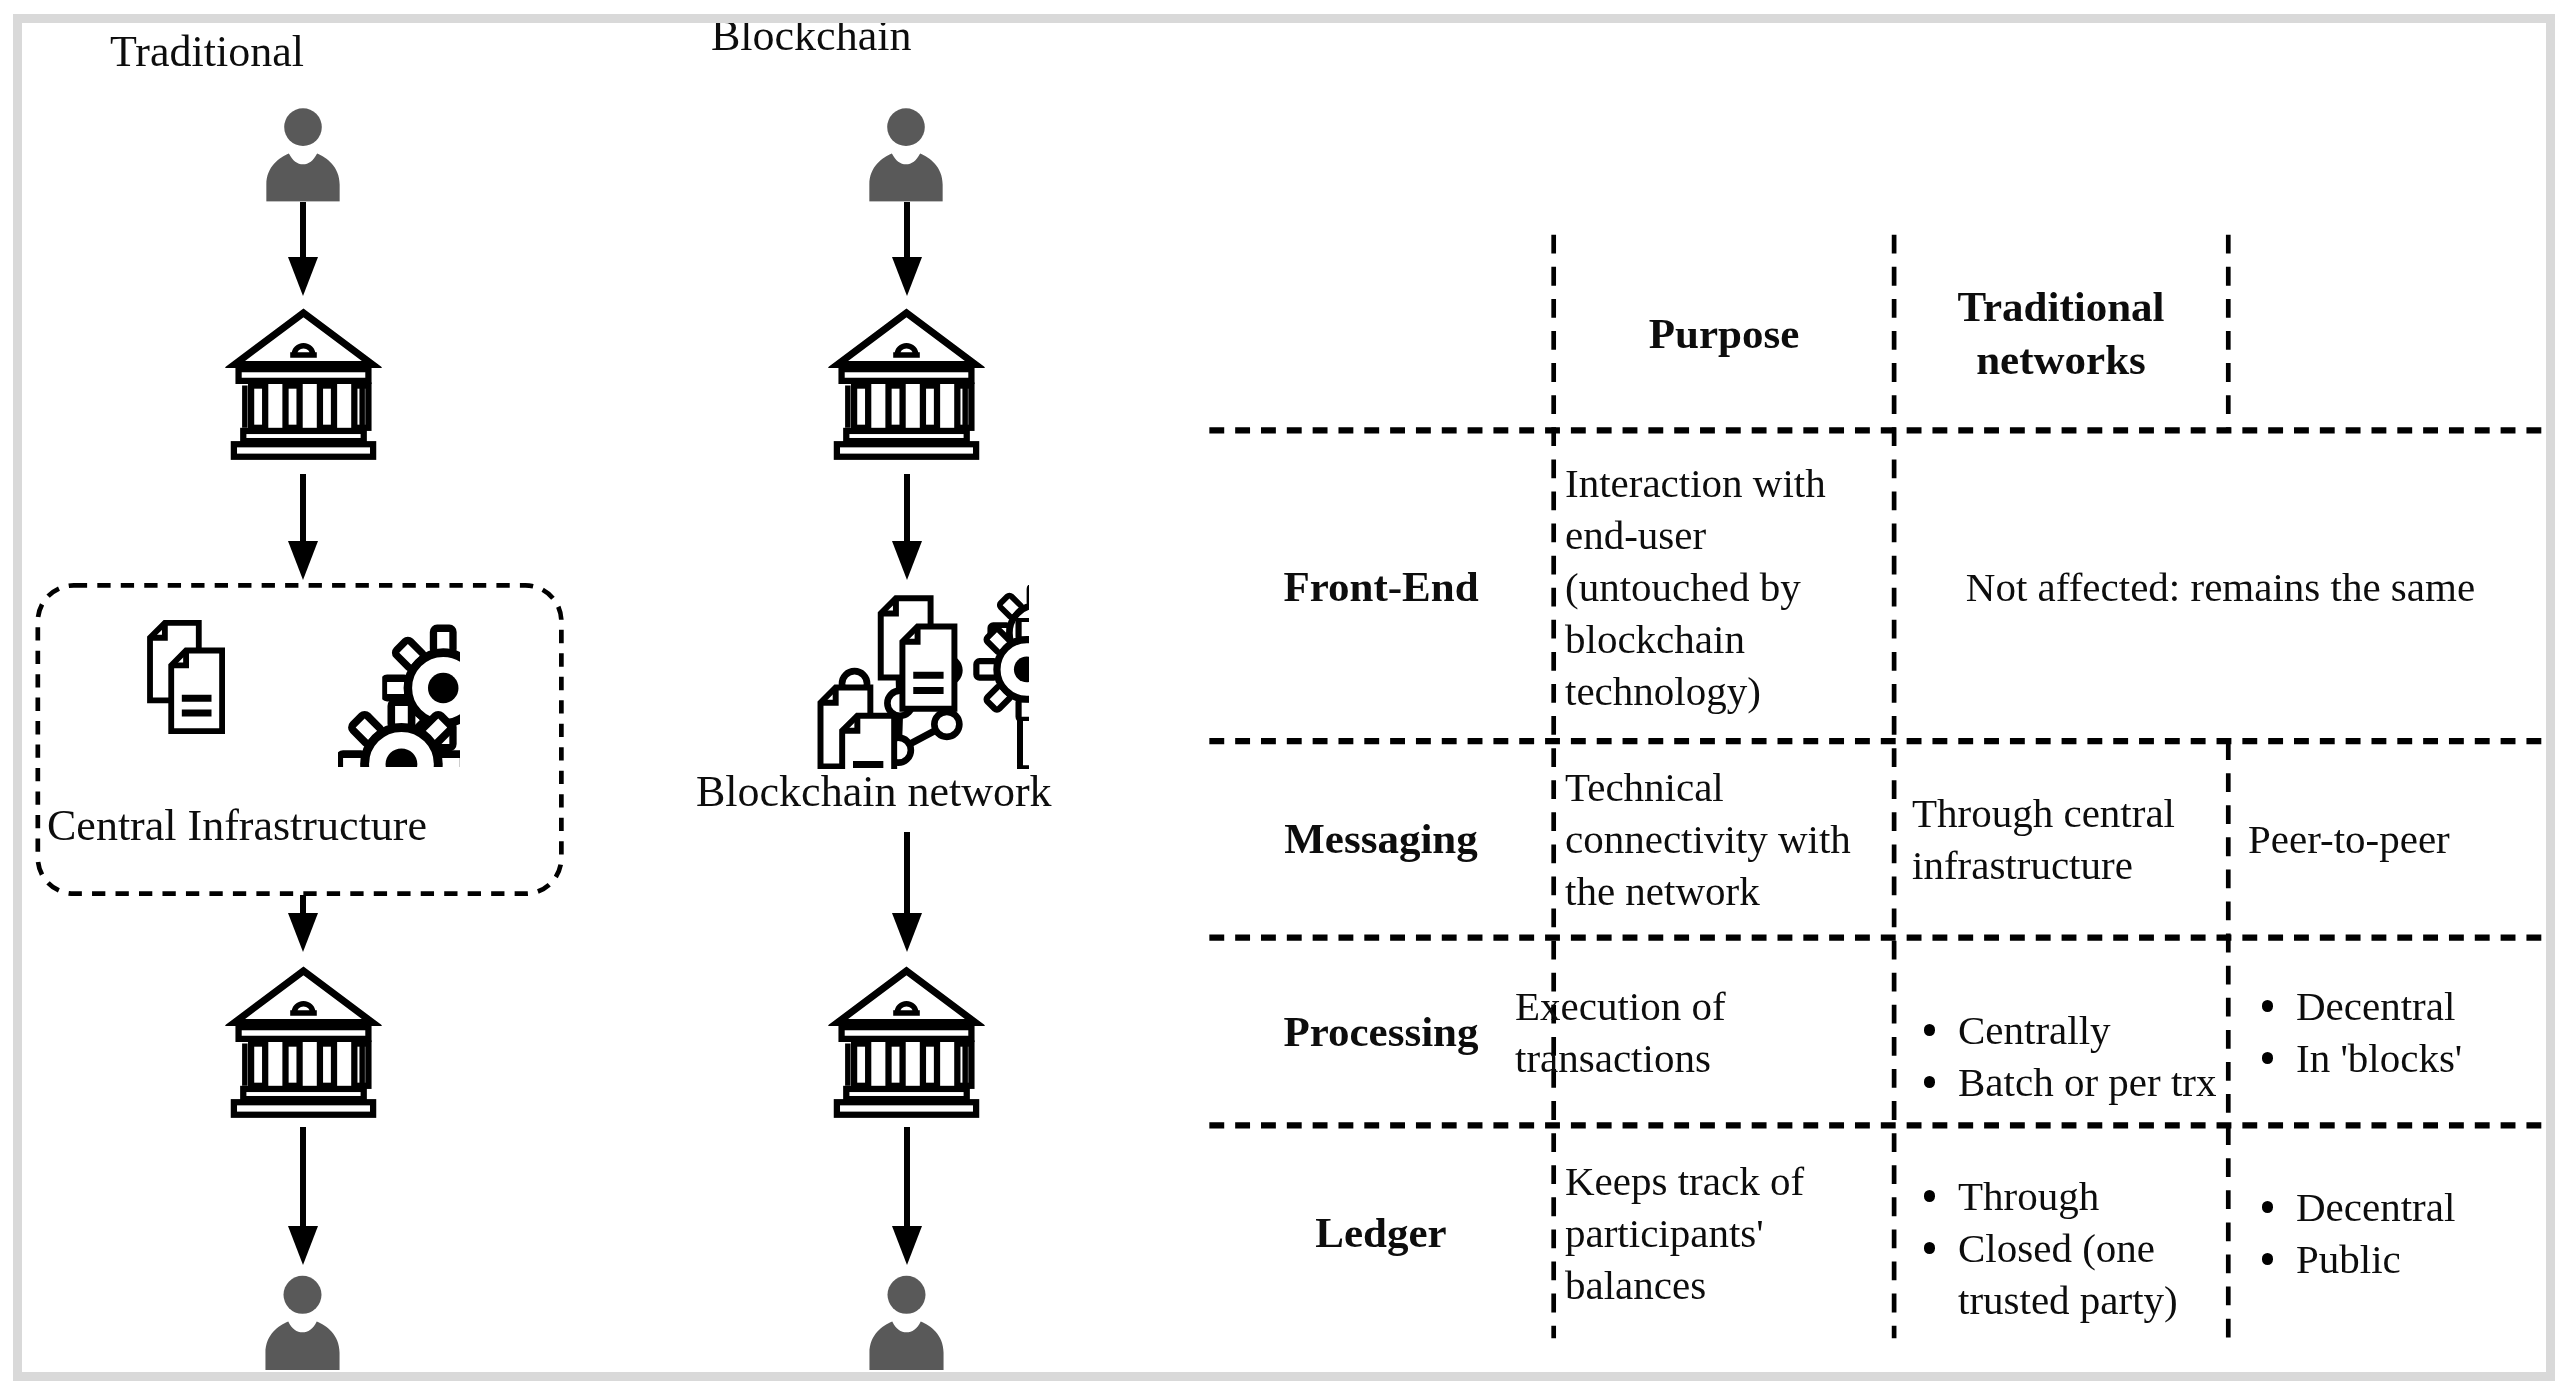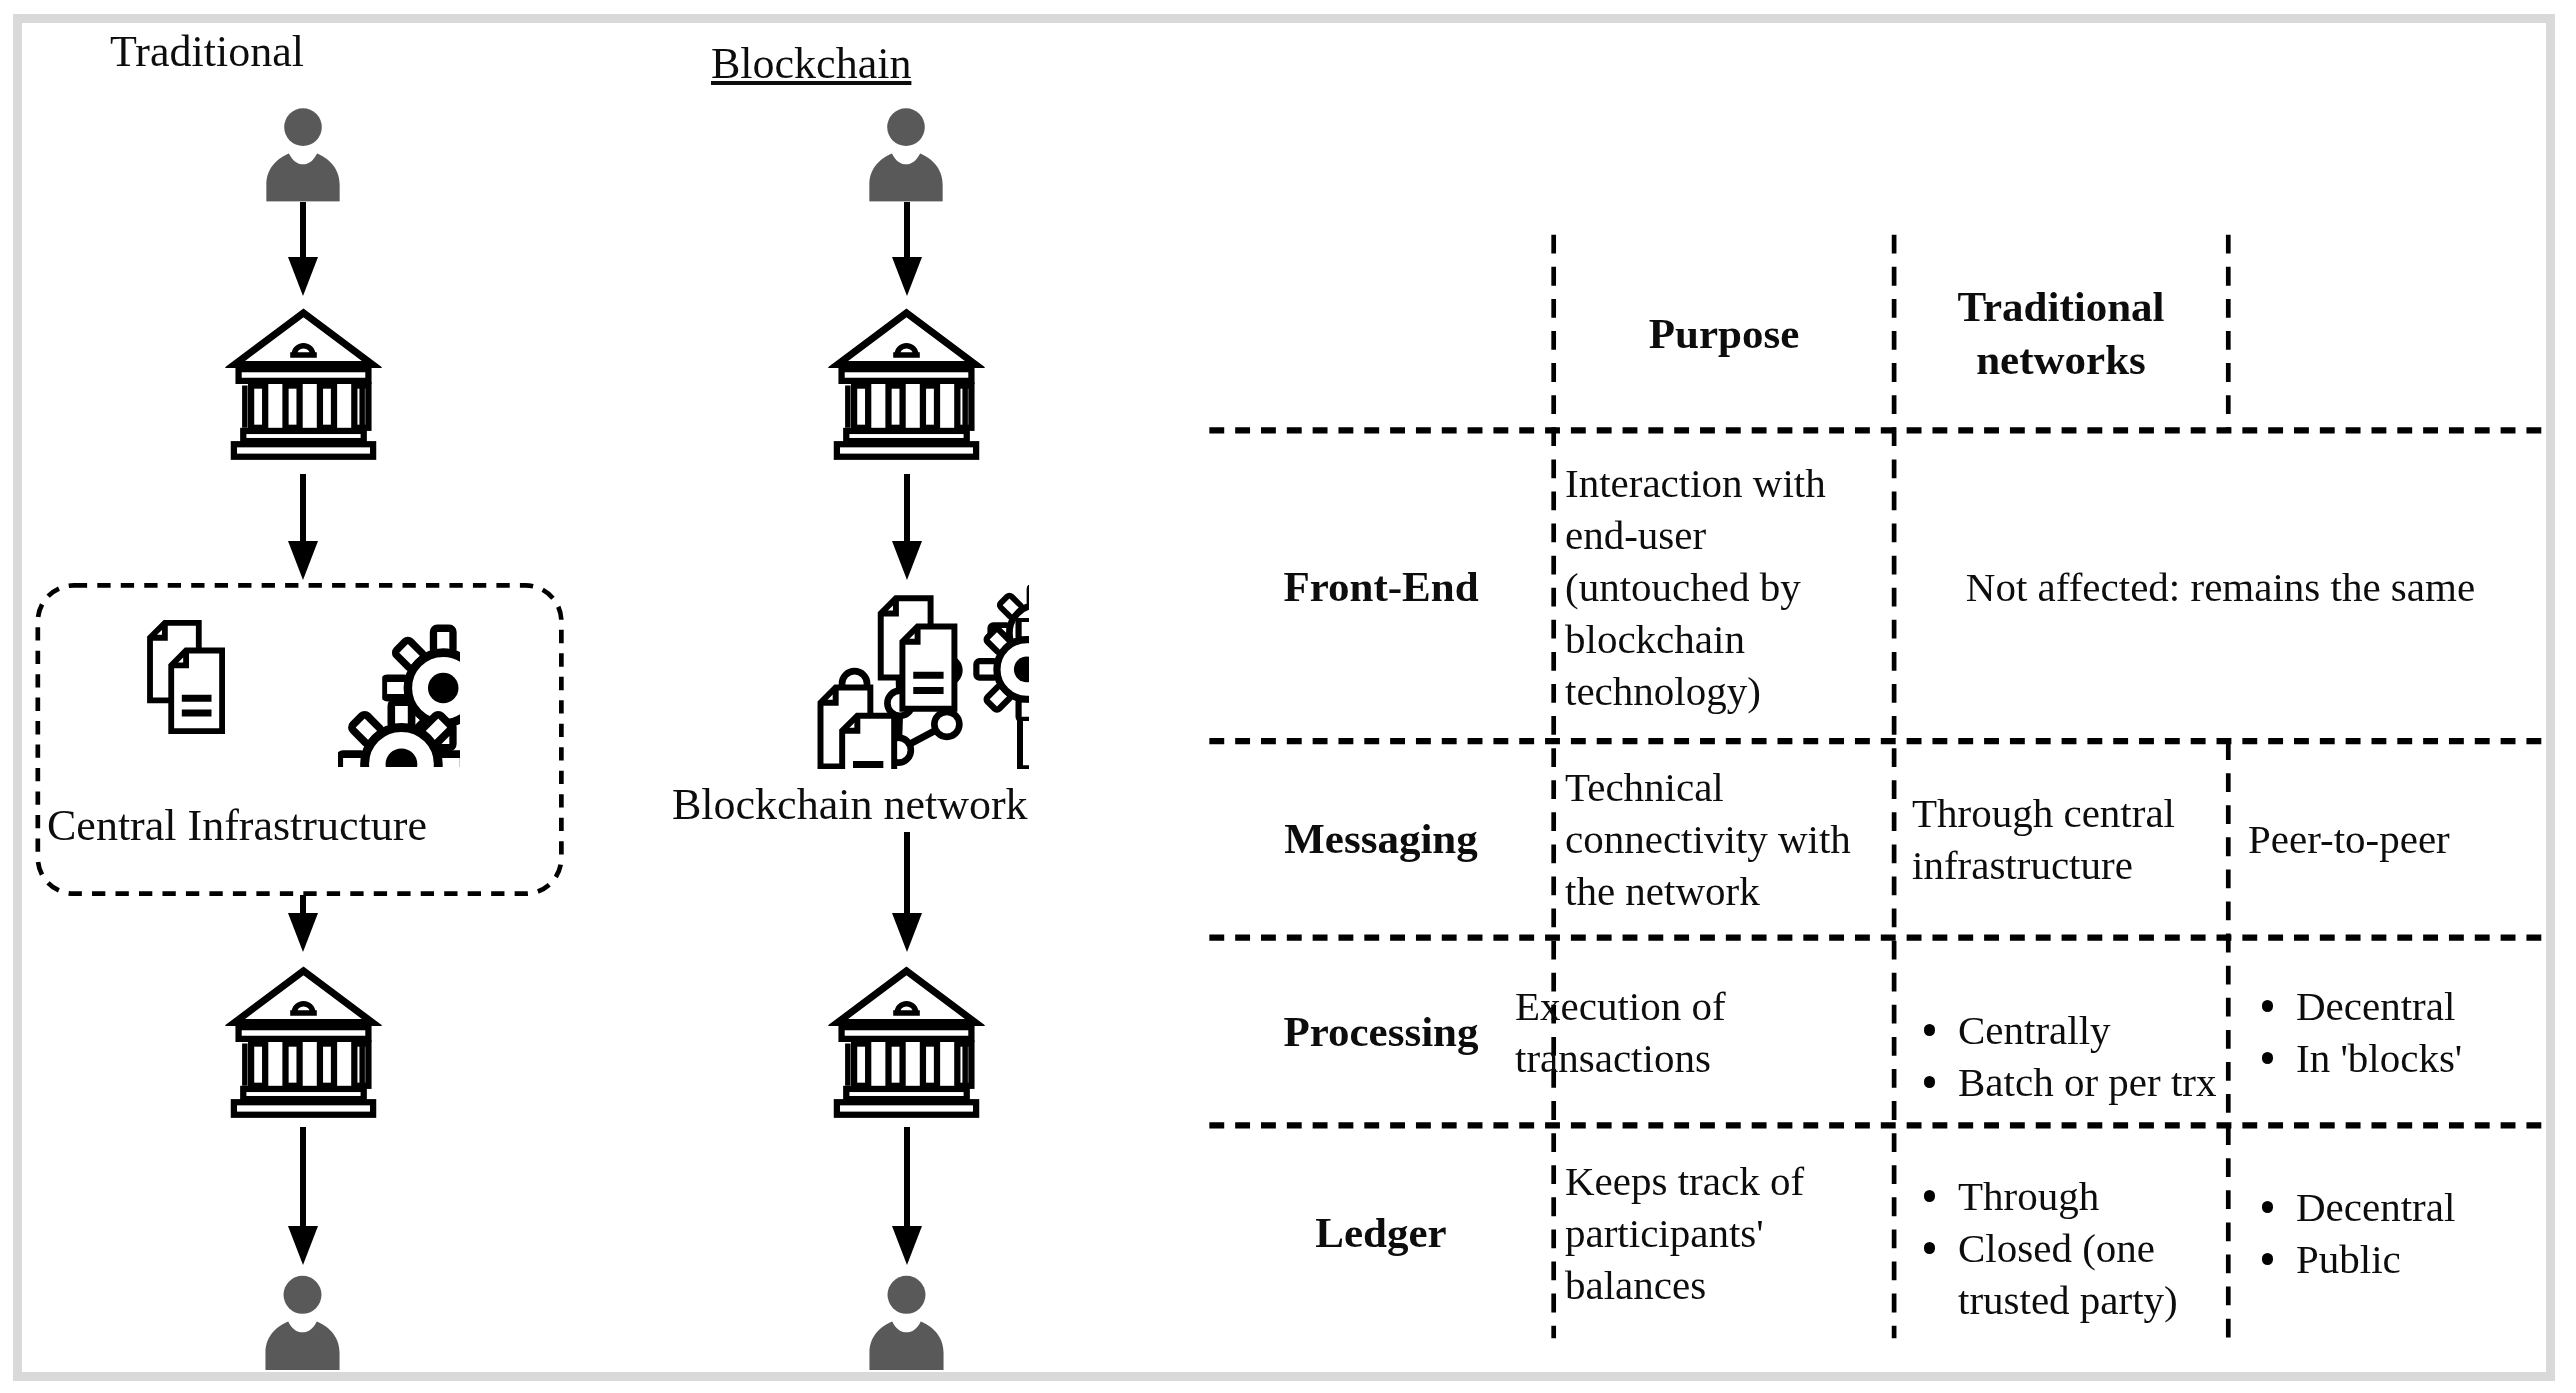--- a/index.html
+++ b/index.html
@@ -124,21 +124,21 @@
 
   <div class="arrow" style="left:300px;top:895px;height:18px"></div>
   <svg class="abs" style="left:225px;top:963px;width:157px;height:158px" viewBox="0 0 200 202" width="157" height="158">
       <use href="#sym-bank"></use>
     </svg>
   <div class="arrow" style="left:300px;top:1127px;height:99px"></div>
   <svg class="abs" style="left:255px;top:1267px;width:95px;height:107px" viewBox="0 0 122 137" width="95" height="107">
       <use href="#sym-person"></use>
     </svg>
 
-  <div class="dg-title" style="left:711px; top:38px; width:391px;text-decoration:underline;">Blockchain</div>
+  <div class="dg-title" style="left:711px; top:10px; width:391px;">Blockchain</div>
 
   <svg class="abs" style="left:859px;top:103px;width:94px;height:99px" viewBox="0 0 120 126" width="94" height="99">
       <use href="#sym-person"></use>
     </svg>
   <div class="arrow" style="left:904px;top:202px;height:55px"></div>
 
   <svg class="abs" style="left:828px;top:305px;width:157px;height:158px" viewBox="0 0 200 202" width="157" height="158">
       <use href="#sym-bank"></use>
     </svg>
   <div class="arrow" style="left:904px;top:474px;height:67px"></div>
@@ -162,21 +162,21 @@
       <circle cx="173" cy="211" r="16"></circle>
     </g>
     <use href="#sym-docs" transform="translate(84,10) scale(0.66)"></use>
     <use href="#sym-docs" transform="translate(7,124) scale(0.66)"></use>
     <use href="#sym-docs" transform="translate(262,126) scale(0.66)"></use>
     <g>
       <use href="#sym-gear" transform="translate(262,0) scale(0.52)"></use>
       <use href="#sym-gear" transform="translate(242,42) scale(0.56)"></use>
     </g>
   </svg>
-  <div class="dg-title" style="left:672px; top:766px; width:470px;margin-top:13px;">Blockchain network</div>
+  <div class="dg-title" style="left:696px; top:766px; width:470px;">Blockchain network</div>
 
   <div class="arrow" style="left:904px;top:832px;height:81px"></div>
   <svg class="abs" style="left:828px;top:963px;width:157px;height:158px" viewBox="0 0 200 202" width="157" height="158">
       <use href="#sym-bank"></use>
     </svg>
   <div class="arrow" style="left:904px;top:1127px;height:99px"></div>
   <svg class="abs" style="left:859px;top:1267px;width:95px;height:107px" viewBox="0 0 122 137" width="95" height="107">
       <use href="#sym-person"></use>
     </svg>
 

